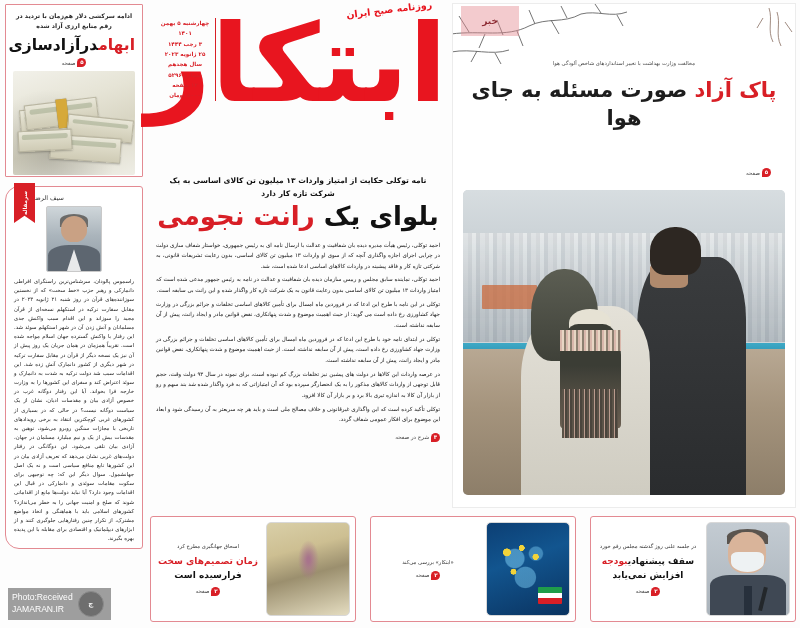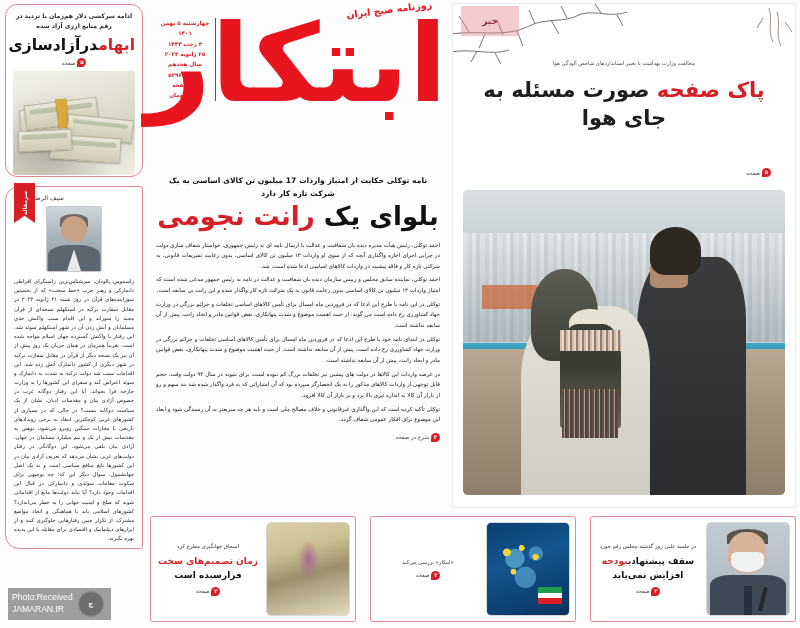--- a/index.html
+++ b/index.html
@@ -20,21 +20,21 @@
   
   .left-col {
     position: absolute; left: 0; top: 0;
     width: 148px; height: 628px;
     padding: 4px 5px;
   }
 
   .teaser-box {
     position: relative;
     border: 1px solid #e38a92;
-    border-radius: 12px;
+    border-radius: 1px;
     background: #fff;
     padding: 6px 7px 4px 7px;
     height: 173px;
     overflow: hidden;
   }
   .teaser-kicker {
     font-size: 6.2px; line-height: 1.65;
     color: #2a2a2a; text-align: center;
     direction: rtl; font-weight: 600;
   }
@@ -525,21 +525,21 @@
         <div>چهارشنبه ۵ بهمن ۱۴۰۱</div>
         <div>۳ رجب ۱۴۴۴</div>
         <div>۲۵ ژانویه ۲۰۲۳</div>
         <div>سال هجدهم</div>
         <div>شماره ۵۲۹۶</div>
         <div>۱۲ صفحه</div>
         <div>۵۰۰۰ تومان</div>
       </div>
     </div>
 
-    <div class="sub-headline">نامه توکلی حکایت از امتیاز واردات 17 میلیون تن کالای اساسی به یک شرکت تازه کار دارد</div>
+    <div class="sub-headline">نامه توکلی حکایت از امتیاز واردات ۱۳ میلیون تن کالای اساسی به یک شرکت تازه کار دارد</div>
 
     <div class="main-headline">
       <span>بلوای یک</span>
       <span class="accent">رانت نجومی</span>
     </div>
 
     <div class="article-body">
       <p>احمد توکلی، رئیس هیأت مدیره دیده بان شفافیت و عدالت با ارسال نامه ای به رئیس جمهوری، خواستار شفاف سازی دولت در چرایی اجرای اجازه واگذاری آنچه که از سوی او واردات ۱۳ میلیون تن کالای اساسی، بدون رعایت تشریفات قانونی، به شرکتی تازه کار و فاقد پیشینه در واردات کالاهای اساسی ادعا شده است، شد.</p>
       <p>احمد توکلی، نماینده سابق مجلس و رییس سازمان دیده بان شفافیت و عدالت در نامه به رئیس جمهور مدعی شده است که امتیاز واردات ۱۳ میلیون تن کالای اساسی بدون رعایت قانون به یک شرکت تازه کار واگذار شده و این رانت بی سابقه است.</p>
       <p>توکلی در این نامه با طرح این ادعا که در فروردین ماه امسال برای تأمین کالاهای اساسی تخلفات و جرائم بزرگی در وزارت جهاد کشاورزی رخ داده است می گوید: از حیث اهمیت موضوع و شدت پنهانکاری، نقض قوانین مادر و ایجاد رانت، پیش از آن سابقه نداشته است.</p>
@@ -582,21 +582,21 @@
         </g>
       </svg>
 
       <div class="corner-stamp">
         <span>خبر</span>
       </div>
 
       <div class="photo-kicker">مخالفت وزارت بهداشت با تغییر استانداردهای شاخص آلودگی هوا</div>
 
       <div class="photo-headline">
-        <span class="accent">پاک صفحه</span>
+        <span class="accent">پاک آزاد</span>
         <span>صورت مسئله به جای هوا</span>
       </div>
 
       <div class="photo-pageref page-ref">
         <span class="num">۵</span>
         <span class="lbl">صفحه</span>
       </div>
 
       <div class="main-photo">
         <div class="mp-sky"></div>

